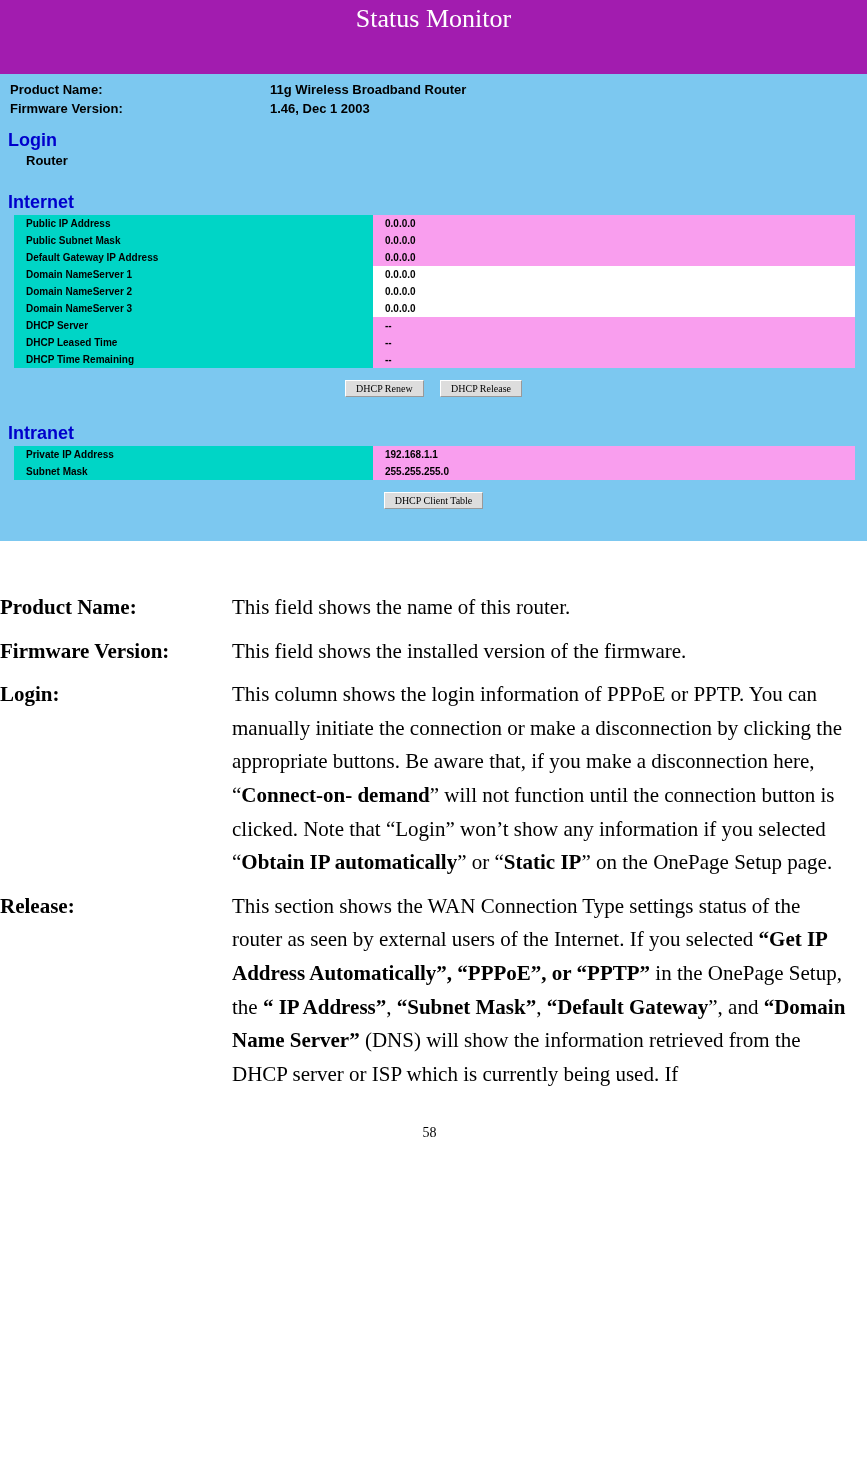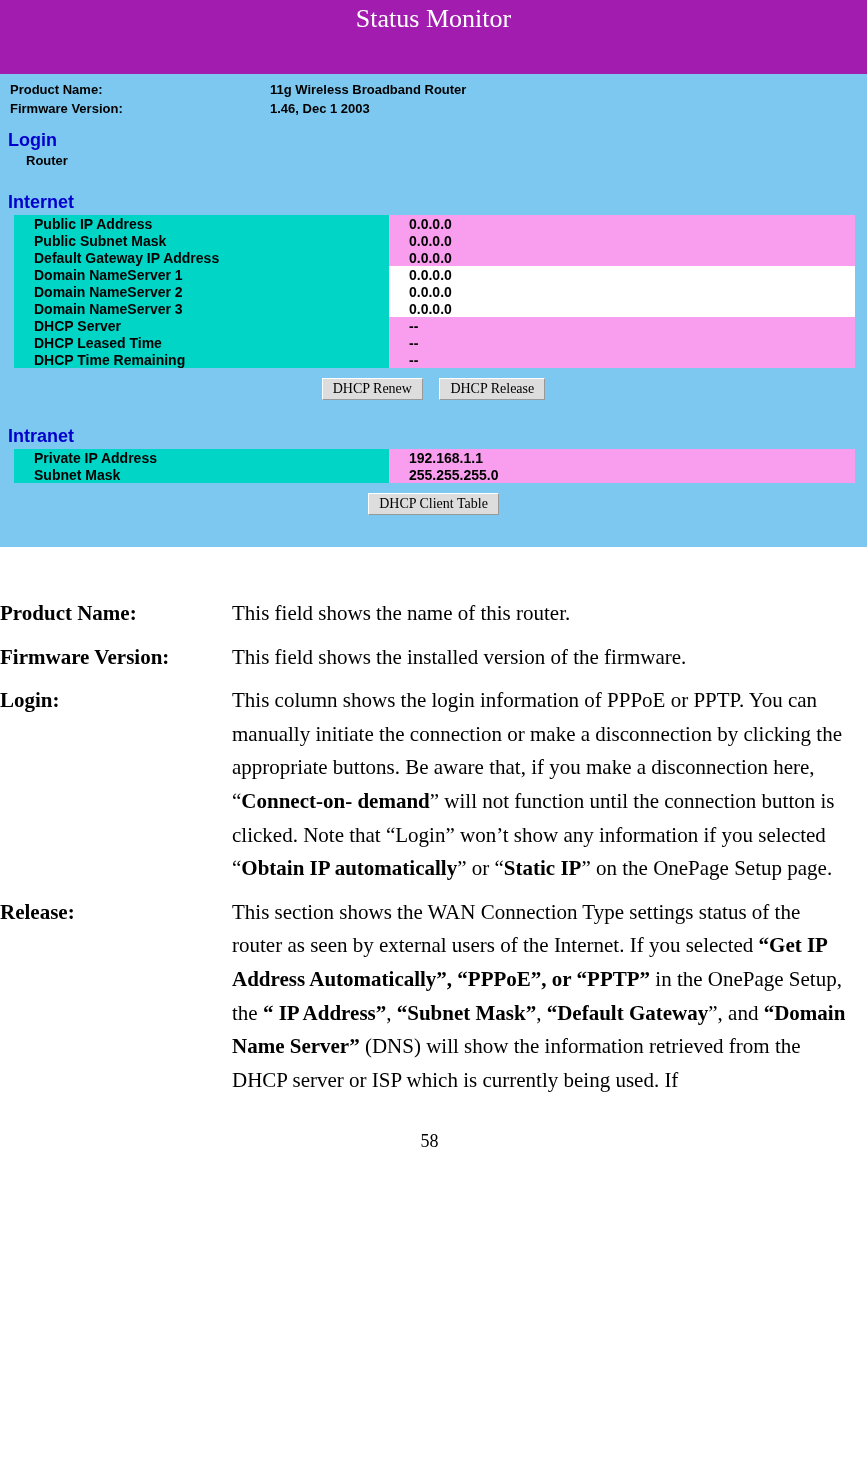--- a/index.html
+++ b/index.html
@@ -58,22 +58,22 @@
   margin: 0 10px 0 14px;
   width: calc(100% - 26px);
   border-collapse: collapse;
 }
 .data-table tr {
   height: 17px;
 }
 .data-table td {
   font-family: Verdana, sans-serif;
   font-weight: bold;
-  font-size: 14px;
-  padding: 0 20px;
+  font-size: 10px;
+  padding: 0 12px;
   vertical-align: middle;
 }
 .cell-label {
   background: #00d5c6;
   width: 335px;
 }
 .cell-value {
   background: #f99eee;
 }
 .cell-value-white {
@@ -83,21 +83,21 @@
   text-align: center;
   padding: 10px 0 20px 0;
 }
 .btn {
   display: inline-block;
   background: #ddd;
   border: 1px solid #999;
   border-top-color: #fff;
   border-left-color: #fff;
   font-family: "Times New Roman", serif;
-  font-size: 14px;
+  font-size: 10px;
   padding: 2px 10px;
   margin: 0 6px;
   cursor: pointer;
 }
 .bottom-pad {
   height: 12px;
 }
 
 
 .doc {
@@ -115,21 +115,21 @@
   width: 232px;
   font-weight: bold;
   flex-shrink: 0;
 }
 .doc-value {
   flex: 1;
 }
 .pagenum {
   text-align: center;
   font-family: "Times New Roman", serif;
-  font-size: 18px;
+  font-size: 14px;
   padding: 24px 8px 10px 0;
 }
 </style>
 </head>
 <body>
 
 <div class="screenshot">
   <div class="banner">Status Monitor</div>
 
   <div class="info-block">

